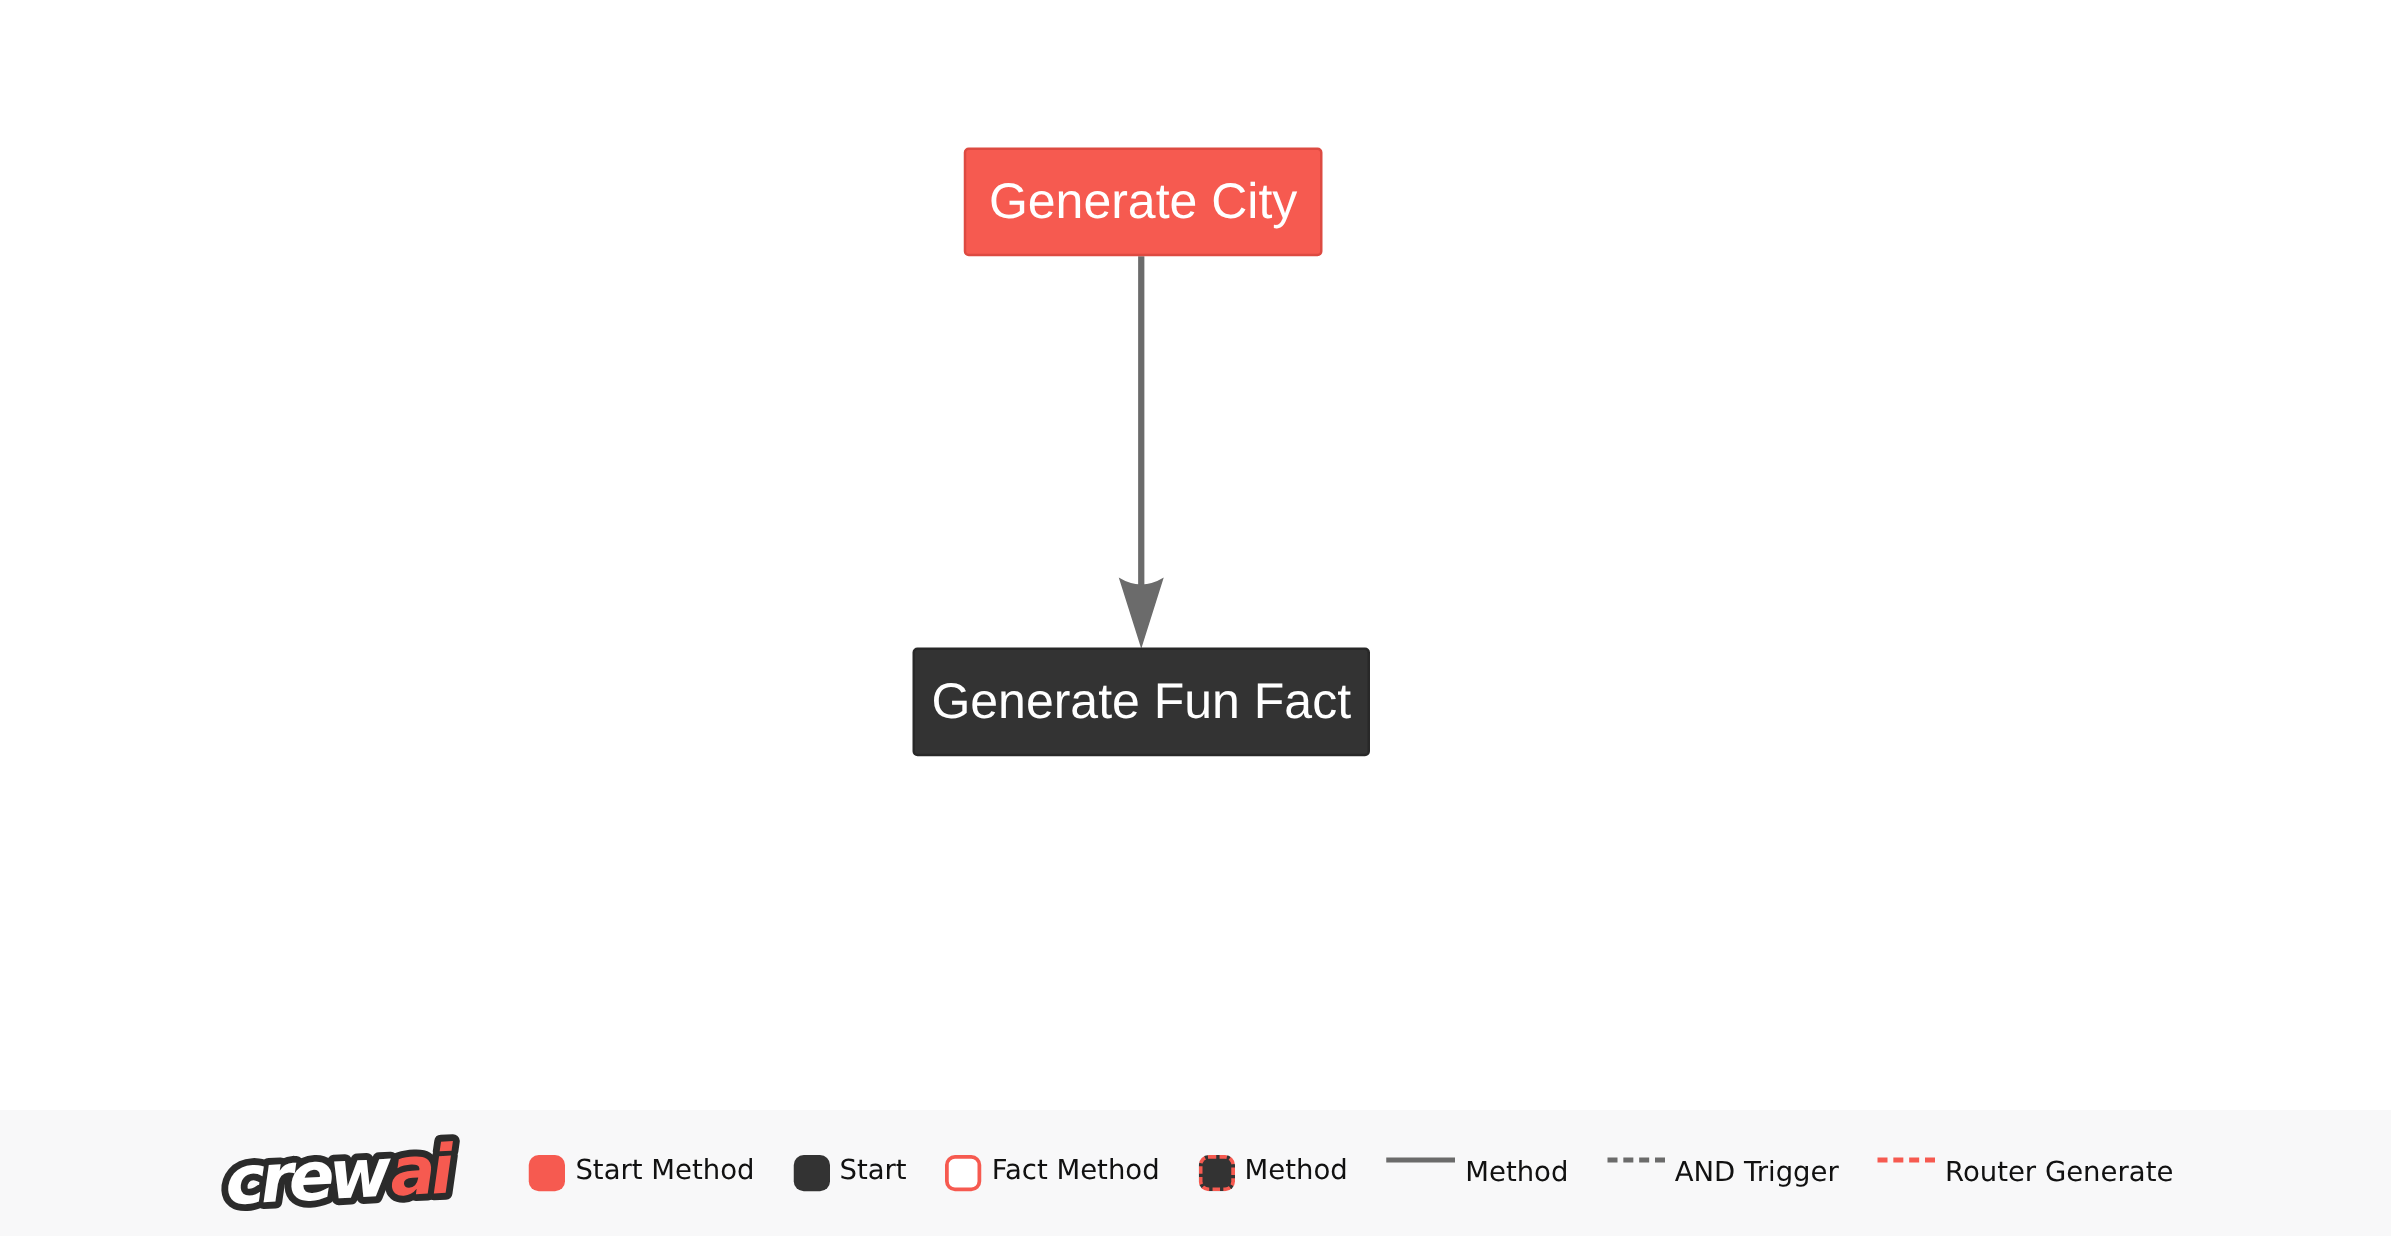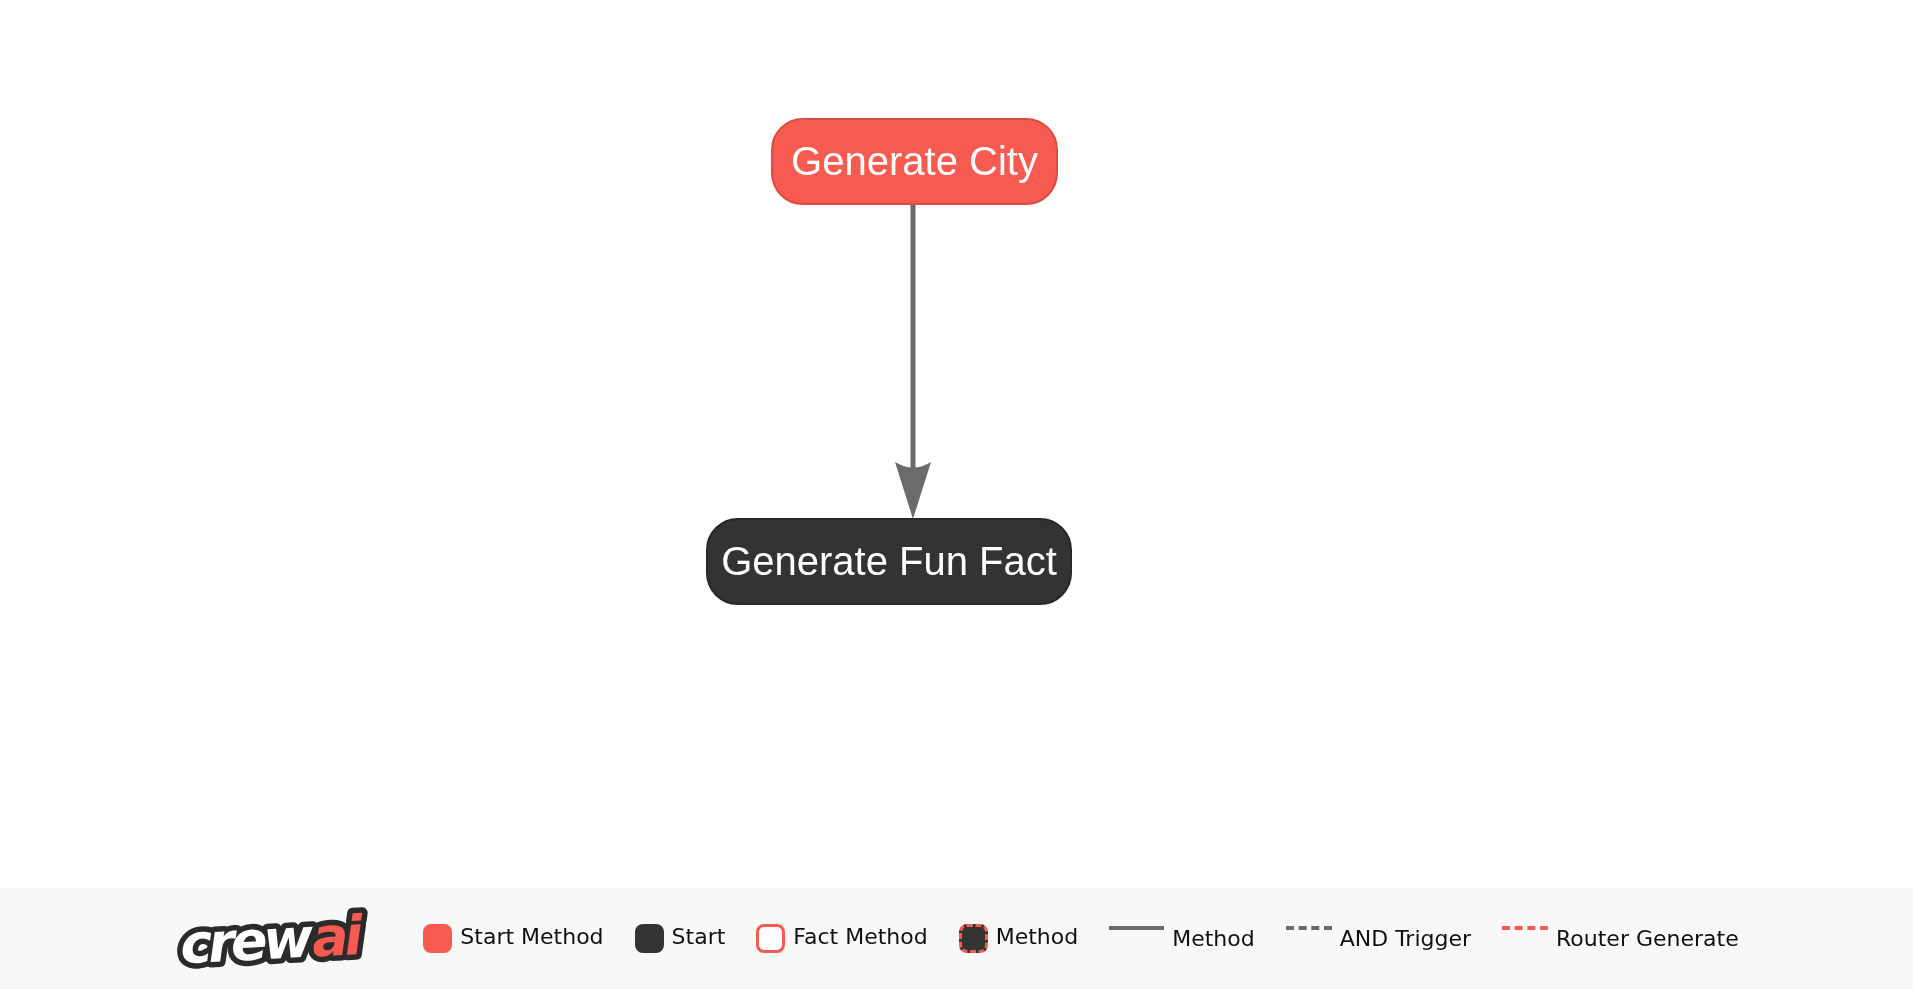--- a/index.html
+++ b/index.html
@@ -22,35 +22,35 @@
     font-family:"Liberation Sans", sans-serif;
   }
   .canvas{
     position:absolute; inset:0 0 101px 0;
     background: var(--canvas-bg,#fff);
   }
   .edges-svg{ position:absolute; left:0; top:0; pointer-events:none; }
   .node{
     position:absolute;
     display:flex; align-items:center; justify-content:center;
-    border-radius:32px;
+    border-radius:4px;
     color: var(--node-text,#fff);
     font-size:40px;
     font-family:"Liberation Sans", sans-serif;
     white-space:nowrap;
     cursor:pointer;
     user-select:none;
   }
   .node-start{
     left:771px; top:118px; width:287px; height:87px;
     background: var(--red,#F65A50);
     border:2px solid var(--red-border,#DD4A41);
   }
   .node-method{
-    left:706px; top:518px; width:366px; height:87px;
+    left:730px; top:518px; width:366px; height:87px;
     background: var(--dark,#333);
     border:2px solid var(--dark-border,#282828);
   }
   .footer{
     position:absolute; left:0; bottom:0; width:100%; height:101px;
     background: var(--footer-bg,#F8F8F9);
     display:flex; align-items:center; justify-content:center;
     gap:31px;
   }
   .logo-svg{ flex:0 0 auto; display:block; }

